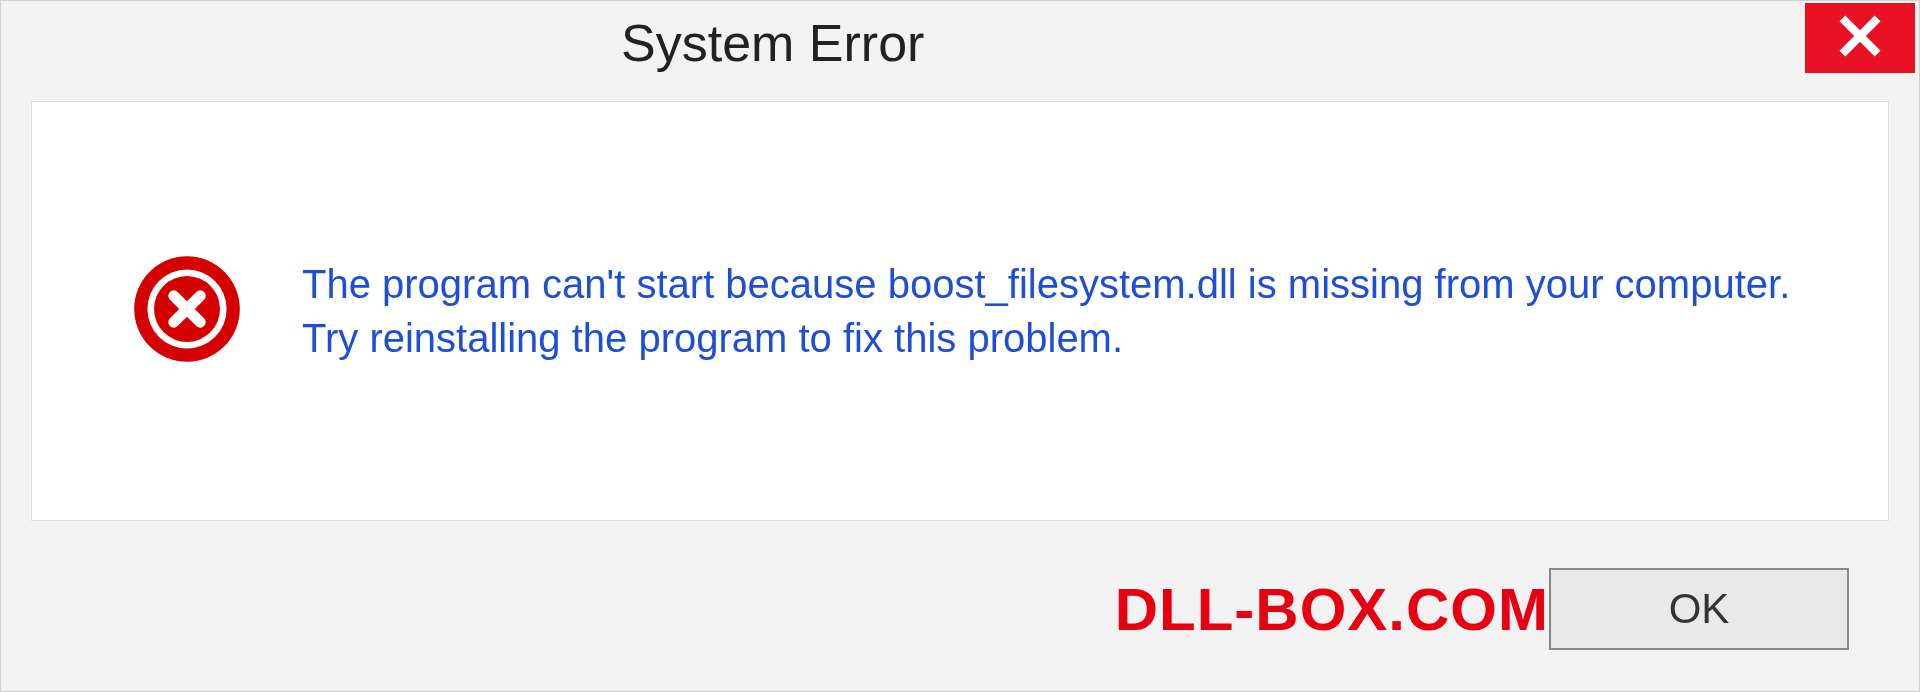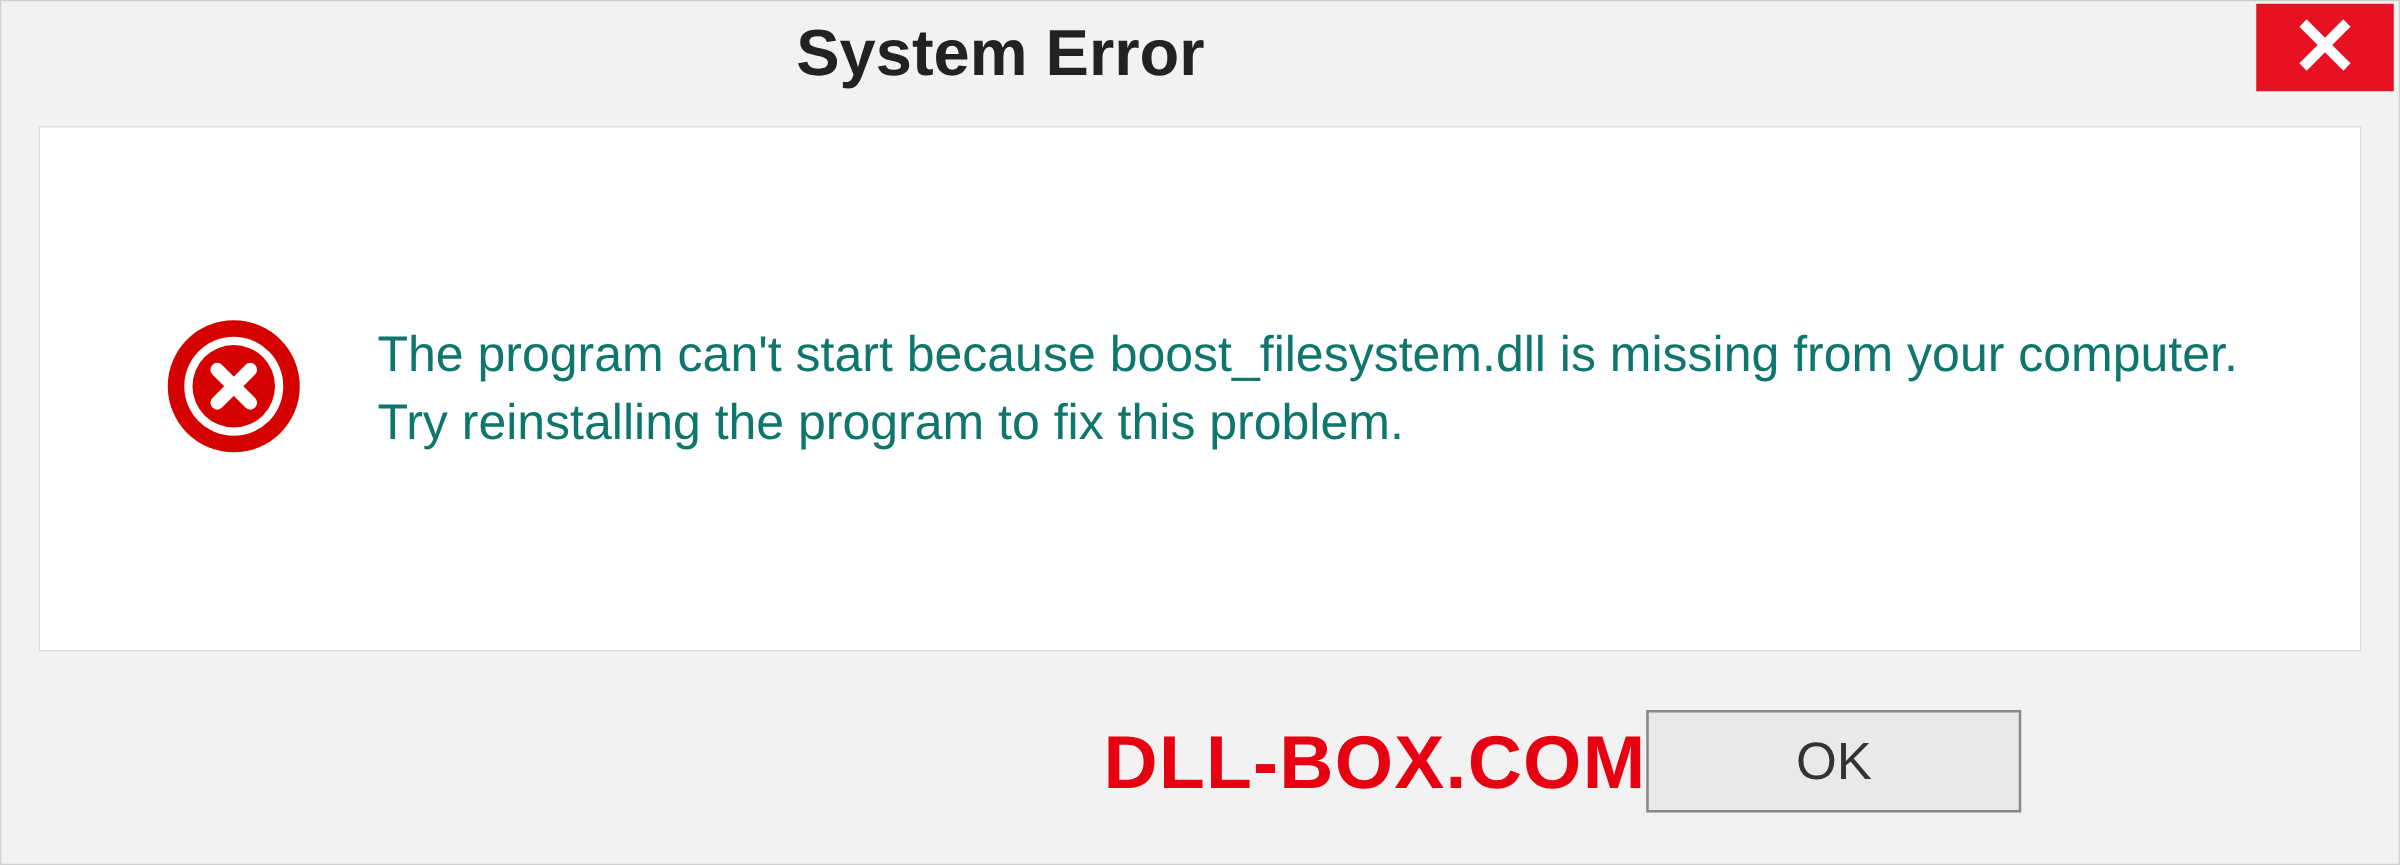--- a/index.html
+++ b/index.html
@@ -27,22 +27,21 @@
       display: flex;
       align-items: flex-start;
       justify-content: space-between;
       height: 90px;
       padding-left: 0;
     }
     .title {
       font-size: 52px;
       color: #222;
       padding: 12px 0 0 620px;
-      font-weight: 700;
-      margin-left: 16px;
+      font-weight: 400;
     }
     .close-btn {
       width: 110px;
       height: 70px;
       background: #e81123;
       display: flex;
       align-items: center;
       justify-content: center;
       cursor: pointer;
       margin-right: 4px;
@@ -65,27 +64,27 @@
       flex-shrink: 0;
       margin-right: 60px;
     }
     .error-icon {
       width: 110px;
       height: 110px;
     }
     .message {
       font-size: 40px;
       line-height: 1.35;
-      color: #0f766e;
+      color: #1d4ed8;
       font-weight: 400;
     }
     .footer {
       display: flex;
       align-items: center;
-      justify-content: center;
+      justify-content: flex-end;
       padding: 35px 70px 29px 70px;
       height: 170px;
     }
     .watermark {
       font-size: 60px;
       font-weight: 800;
       color: #e60012;
       letter-spacing: 1px;
       margin-left: 580px;
     }

